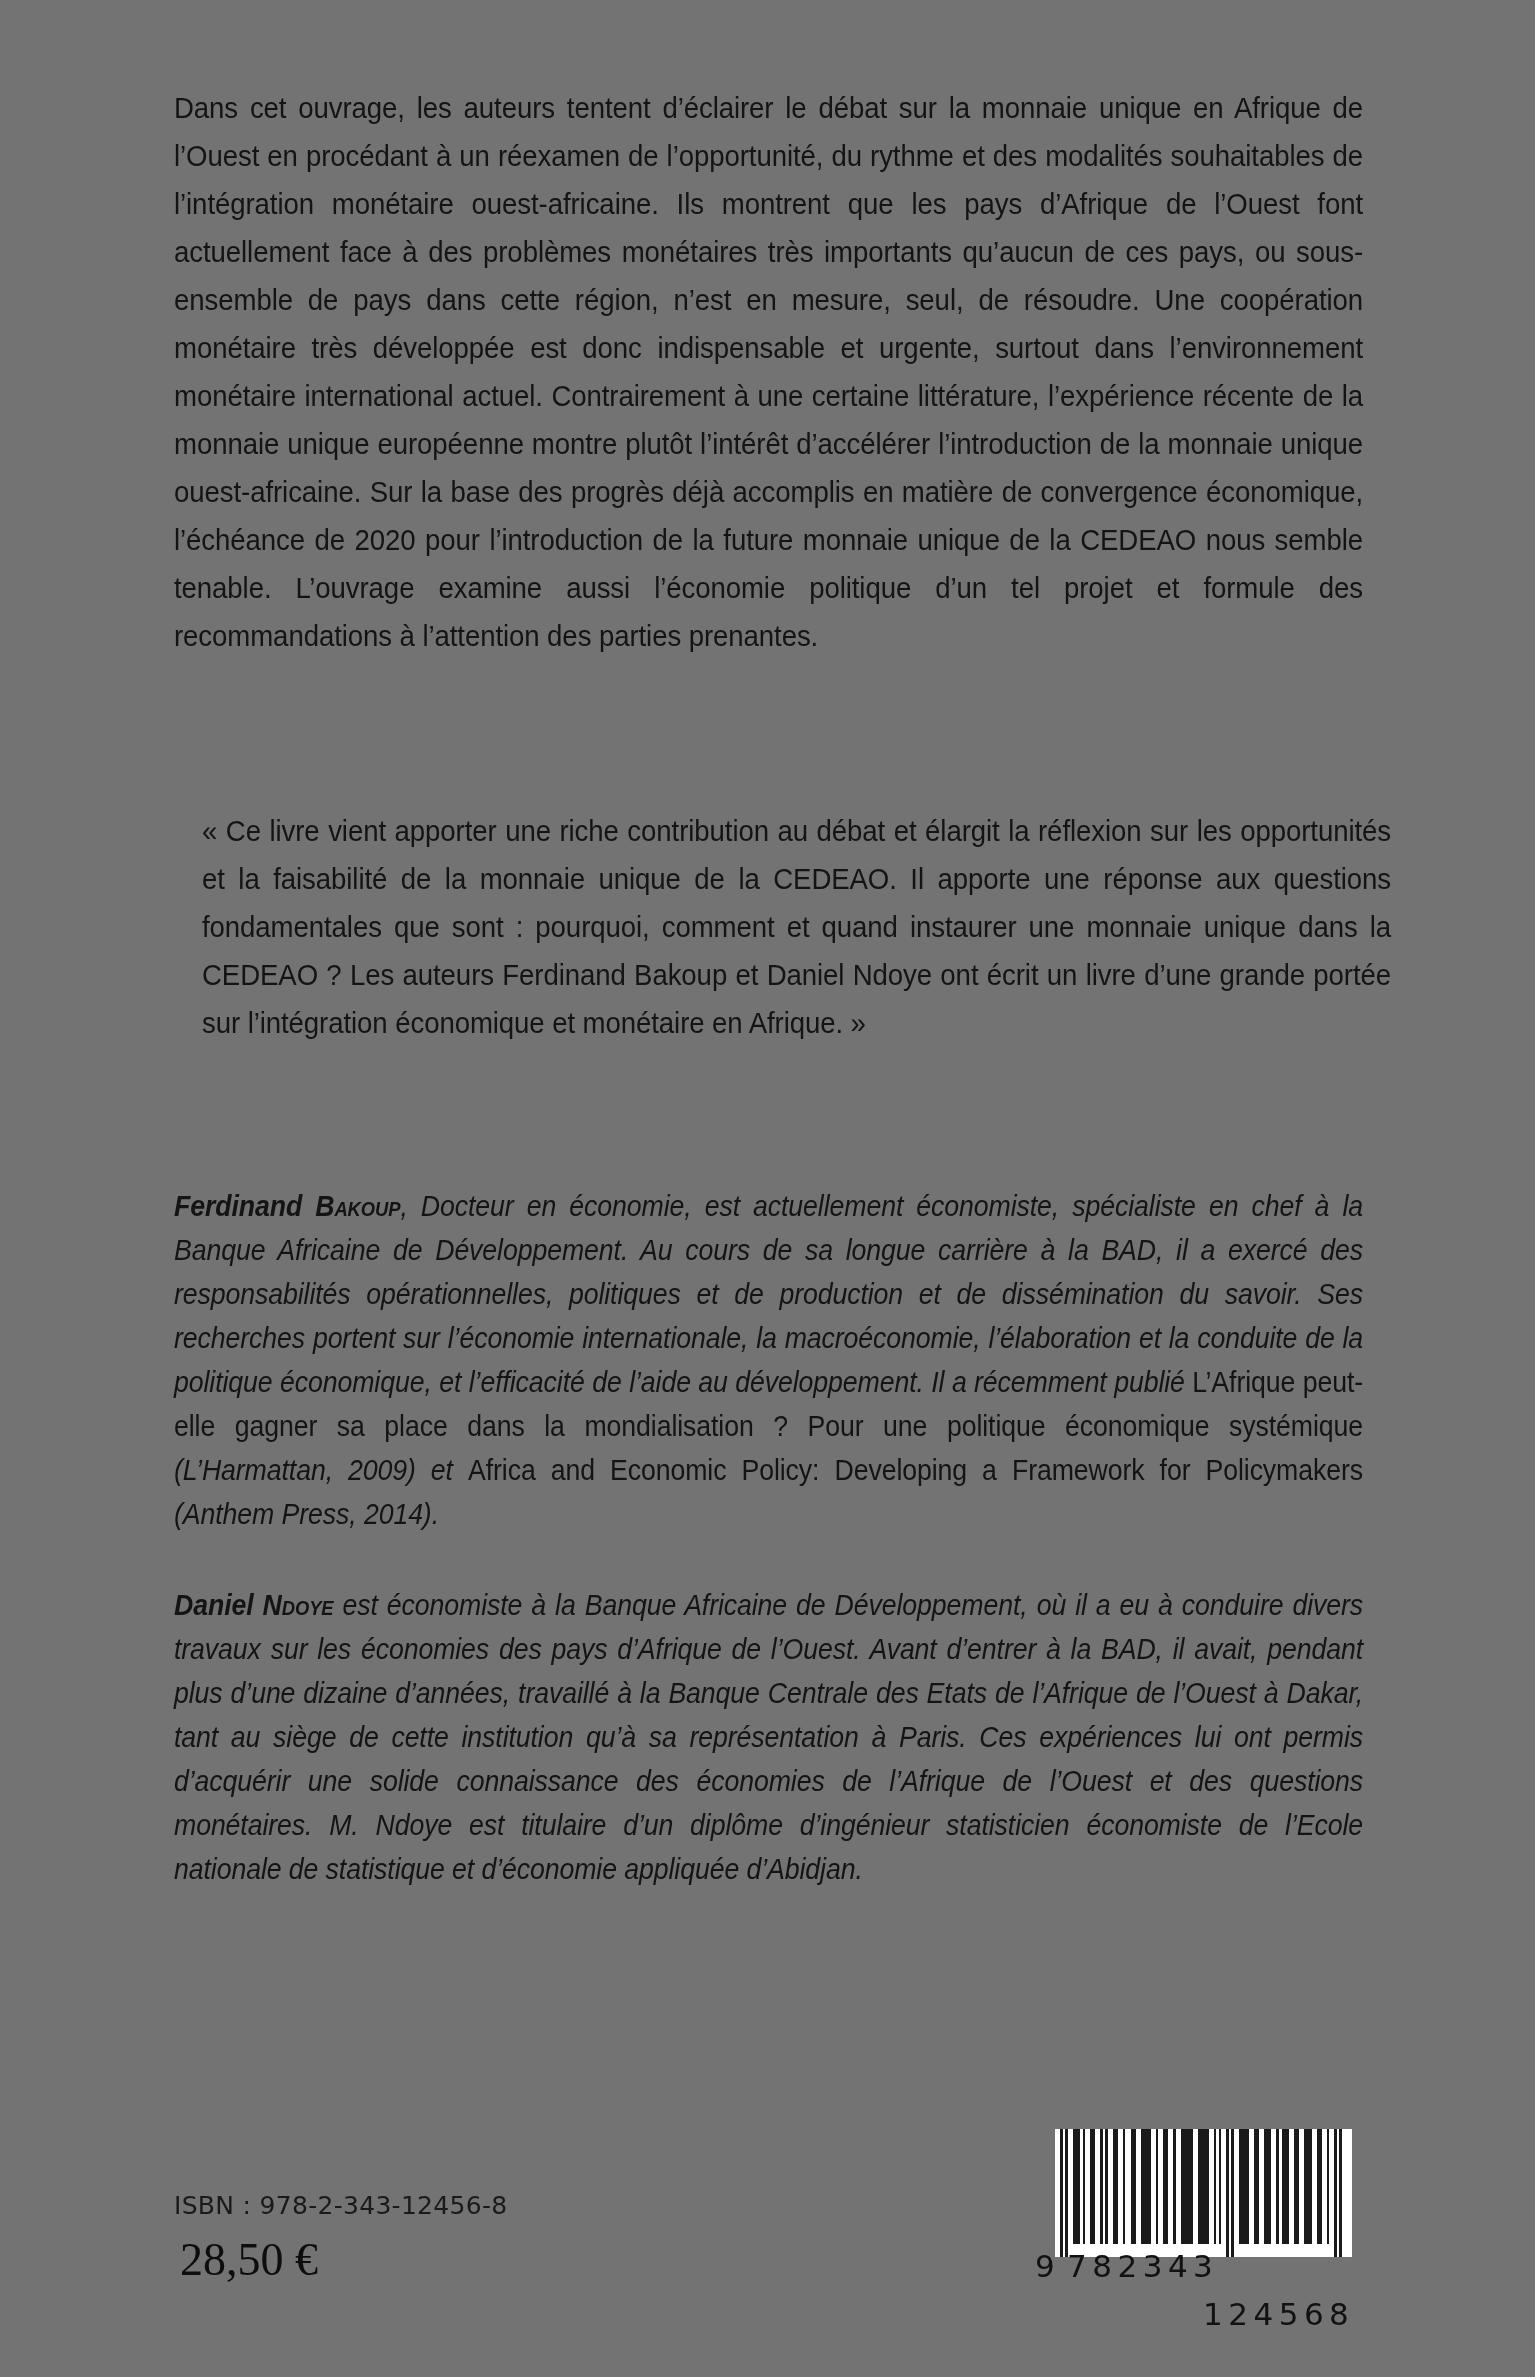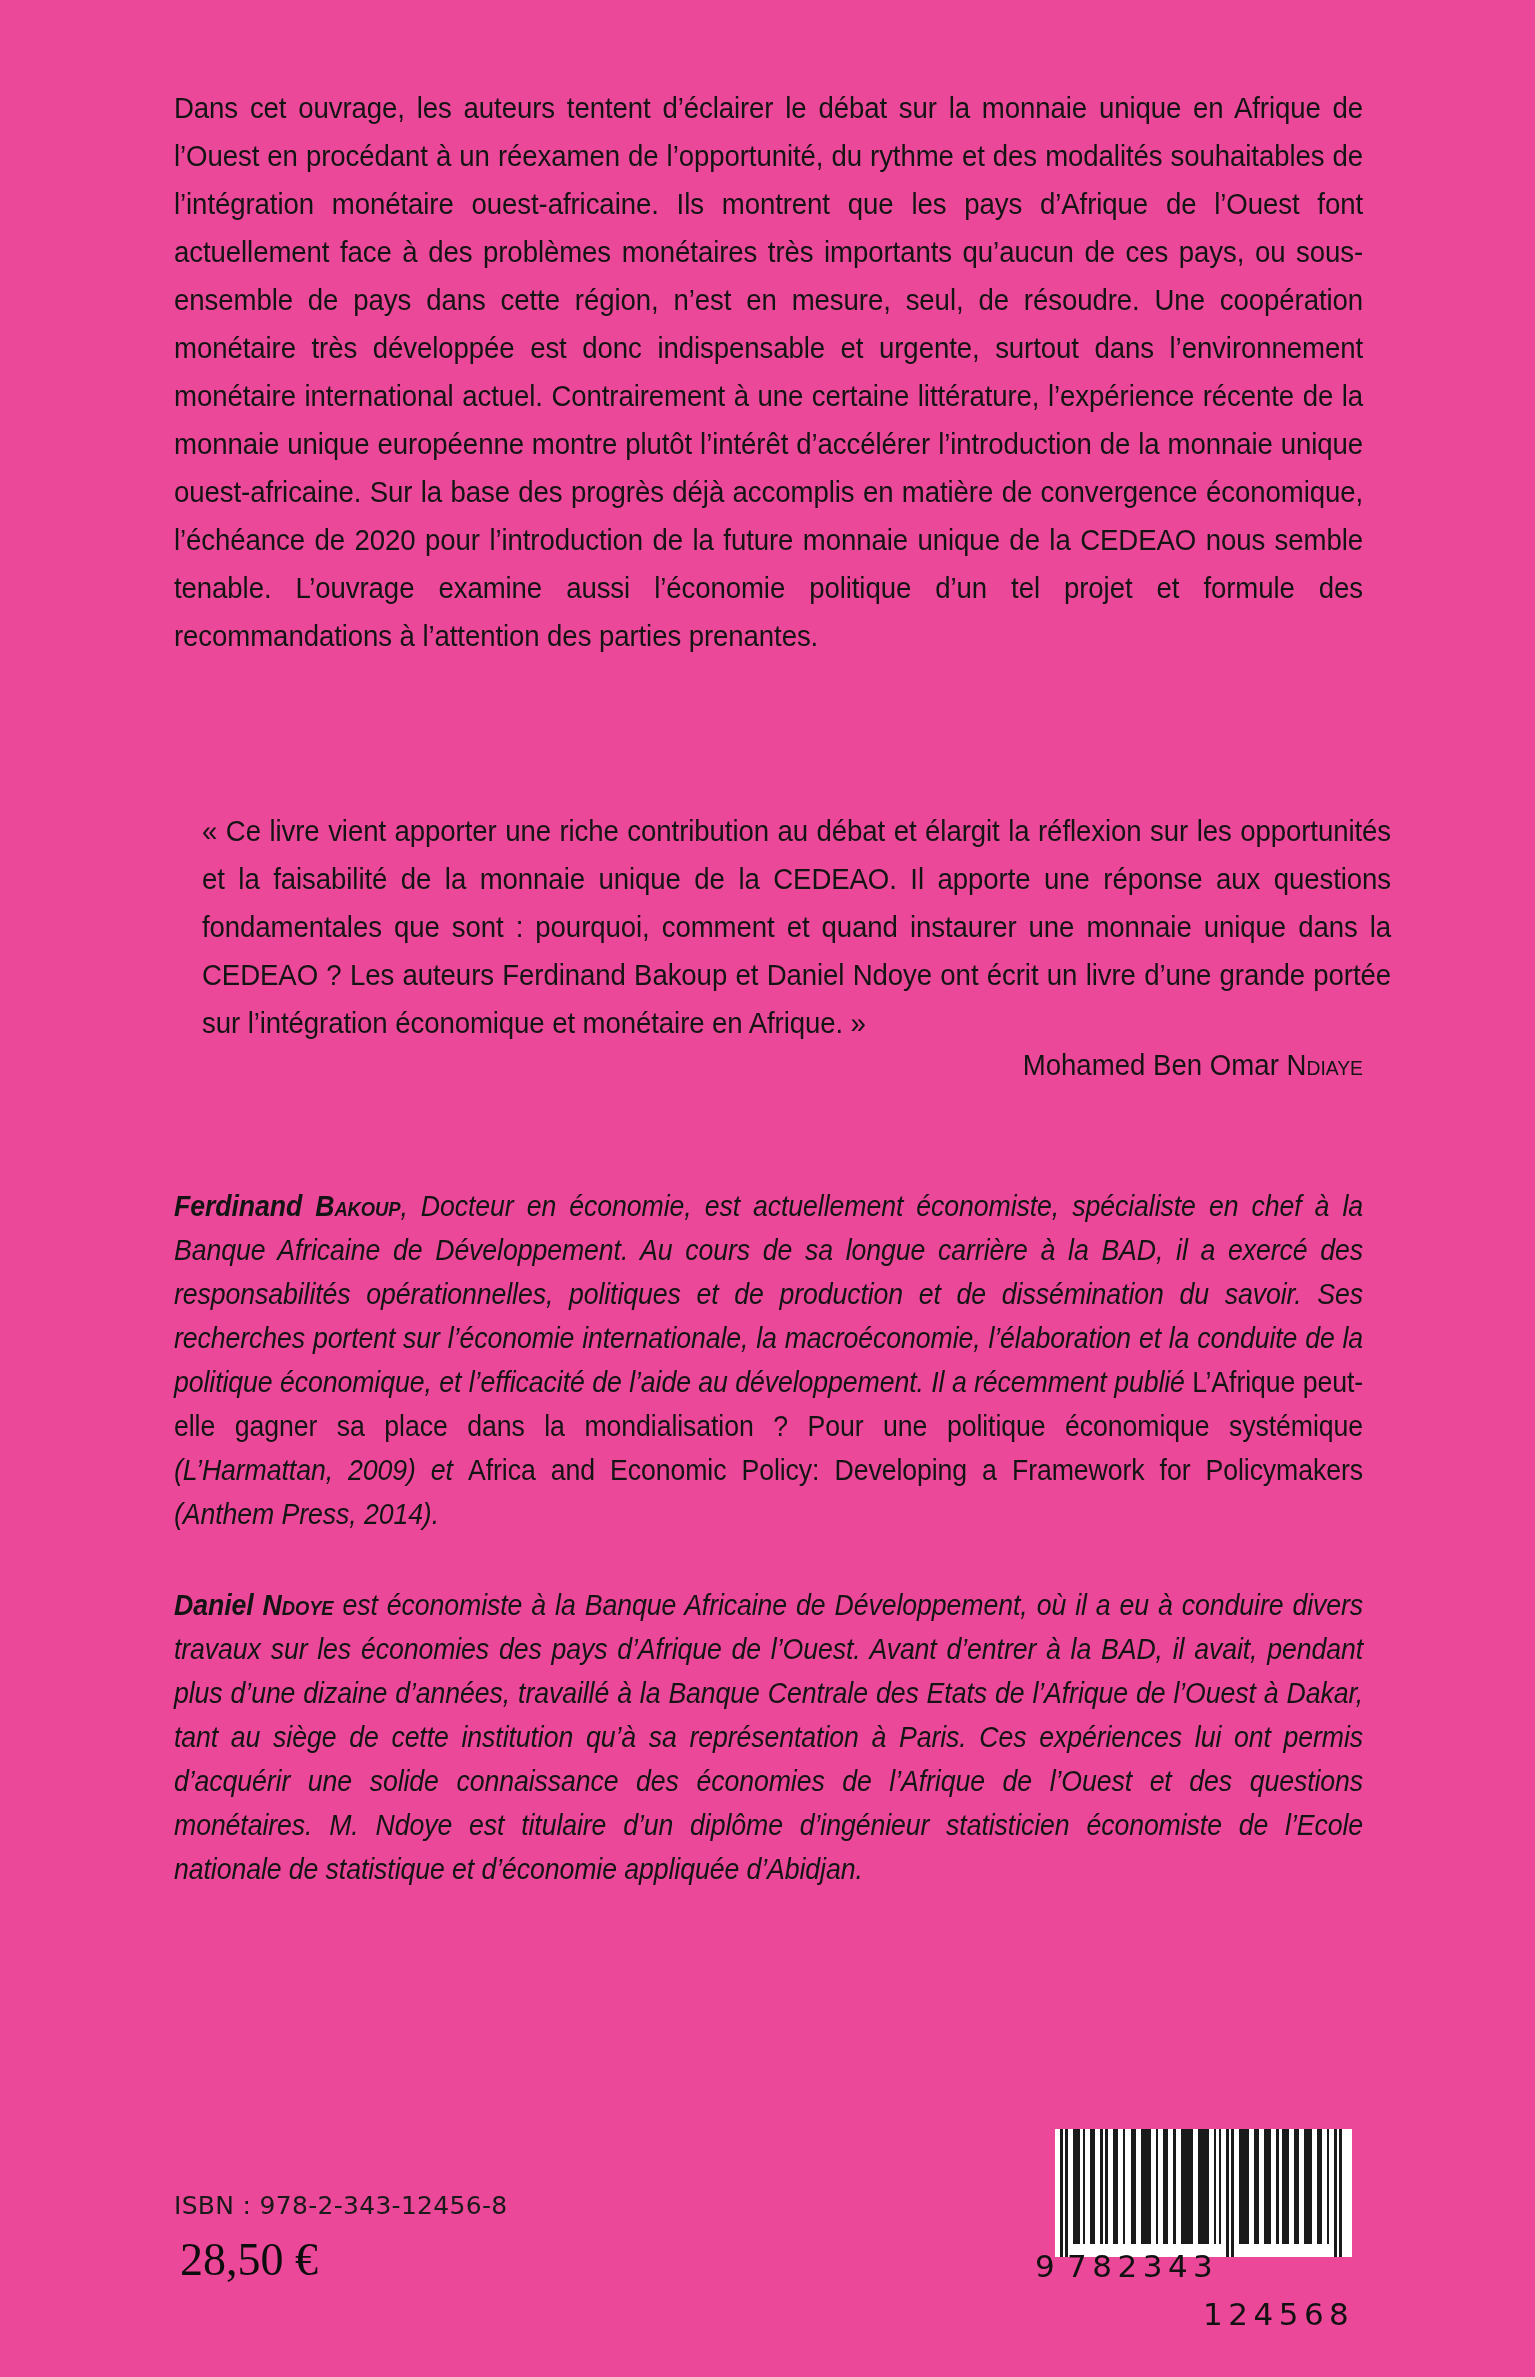--- a/index.html
+++ b/index.html
@@ -14,21 +14,21 @@
     position: relative;
     font-family: "Liberation Sans", sans-serif;
     color: #111111;
     overflow: hidden;
   }
 
   
   .page {
     position: absolute;
     inset: 0;
-    background: #ec4899;
+    background: #737373;
     padding-left: 36px;
   }
 
   
   .col {
     position: absolute;
     left: 174px;
     width: 1189px;
   }
 
@@ -175,23 +175,20 @@
 <div class="page">
 
   <div class="col" id="blurb">
     <p class="para">Dans cet ouvrage, les auteurs tentent d’éclairer le débat sur la monnaie unique en Afrique de l’Ouest en procédant à un réexamen de l’opportunité, du rythme et des modalités souhaitables de l’intégration monétaire ouest-africaine. Ils montrent que les pays d’Afrique de l’Ouest font actuellement face à des problèmes monétaires très importants qu’aucun de ces pays, ou sous-ensemble de pays dans cette région, n’est en mesure, seul, de résoudre. Une coopération monétaire très développée est donc indispensable et urgente, surtout dans l’environnement monétaire international actuel. Contrairement à une certaine littérature, l’expérience récente de la monnaie unique européenne montre plutôt l’intérêt d’accélérer l’introduction de la monnaie unique ouest-africaine. Sur la base des progrès déjà accomplis en matière de convergence économique, l’échéance de 2020 pour l’introduction de la future monnaie unique de la CEDEAO nous semble tenable. L’ouvrage examine aussi l’économie politique d’un tel projet et formule des recommandations à l’attention des parties prenantes.</p>
   </div>
 
   <div class="col" id="endorsement">
     <p class="para">« Ce livre vient apporter une riche contribution au débat et élargit la réflexion sur les opportunités et la faisabilité de la monnaie unique de la CEDEAO. Il apporte une réponse aux questions fondamentales que sont : pourquoi, comment et quand instaurer une monnaie unique dans la CEDEAO ? Les auteurs Ferdinand Bakoup et Daniel Ndoye ont écrit un livre d’une grande portée sur l’intégration économique et monétaire en Afrique. »</p>
   </div>
 
-  <div id="attribution" class="col" style="position:absolute;">
-    <p class="attrib"><span>Mohamed Ben Omar </span><span>N</span><span class="sc">DIAYE</span></p>
-  </div>
 
   <div class="col" id="bio-bakoup">
     <p class="para italic"><b>Ferdinand </b><b>B</b><b class="scb">AKOUP</b><span>, Docteur en économie, est actuellement économiste, spécialiste en chef à la Banque Africaine de Développement. Au cours de sa longue carrière à la BAD, il a exercé des responsabilités opérationnelles, politiques et de production et de dissémination du savoir. Ses recherches portent sur l’économie internationale, la macroéconomie, l’élaboration et la conduite de la politique économique, et l’efficacité de l’aide au développement. Il a récemment publié </span><span class="roman">L’Afrique peut-elle gagner sa place dans la mondialisation ? Pour une politique économique systémique</span><span> (L’Harmattan, 2009) et </span><span class="roman">Africa and Economic Policy: Developing a Framework for Policymakers</span><span> (Anthem Press, 2014).</span></p>
   </div>
 
   <div class="col" id="bio-ndoye">
     <p class="para italic"><b>Daniel </b><b>N</b><b class="scb">DOYE</b><span> est économiste à la Banque Africaine de Développement, où il a eu à conduire divers travaux sur les économies des pays d’Afrique de l’Ouest. Avant d’entrer à la BAD, il avait, pendant plus d’une dizaine d’années, travaillé à la Banque Centrale des Etats de l’Afrique de l’Ouest à Dakar, tant au siège de cette institution qu’à sa représentation à Paris. Ces expériences lui ont permis d’acquérir une solide connaissance des économies de l’Afrique de l’Ouest et des questions monétaires. M. Ndoye est titulaire d’un diplôme d’ingénieur statisticien économiste de l’Ecole nationale de statistique et d’économie appliquée d’Abidjan.</span></p>
   </div>
 
 

